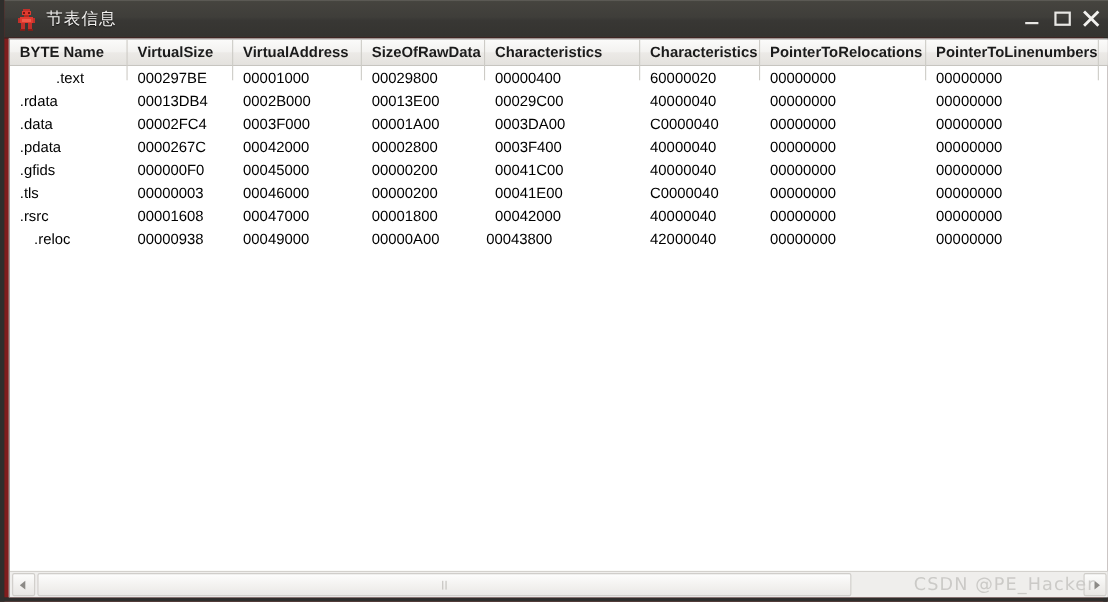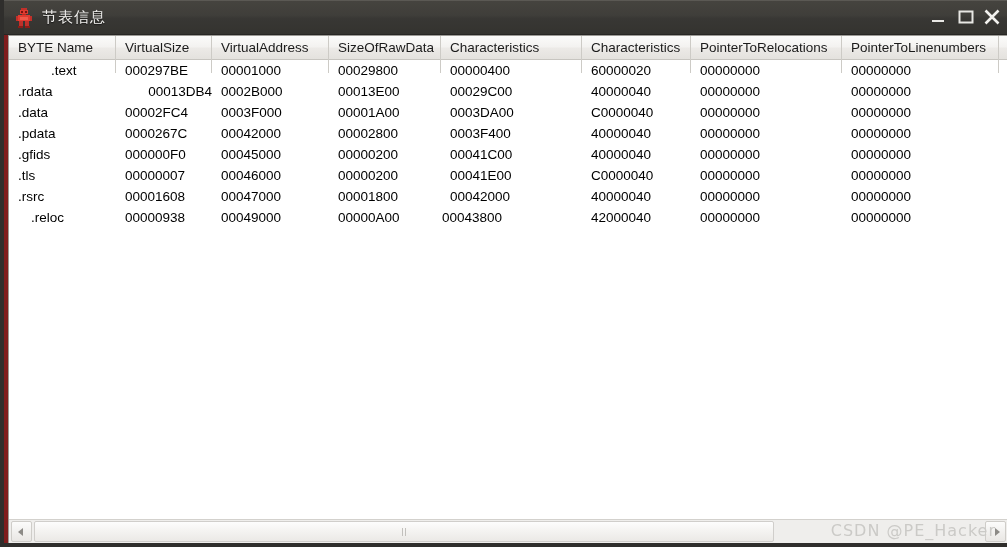--- a/index.html
+++ b/index.html
@@ -111,20 +111,21 @@
     position: absolute;
     top: 0;
     height: 37px;
     line-height: 23px;
     font-size: 13.5px;
     color: #1b1b1b;
     padding-left: 9px;
     box-sizing: border-box;
     border-right: 1px solid #cdcbc6;
     overflow: hidden;
+    font-weight: bold;
   }
 
   
   #rows {
     position: absolute;
     left: 0;
     top: 24px;
     width: 999px;
     height: 460px;
     overflow: hidden;
@@ -293,21 +294,21 @@
           <div class="cell" style="left: 203px; width: 117px;">00001000</div>
           <div class="cell" style="left: 320px; width: 112px;">00029800</div>
           <div class="cell" style="left: 432px; width: 141px;">00000400</div>
           <div class="cell" style="left: 573px; width: 109px;">60000020</div>
           <div class="cell" style="left: 682px; width: 151px;">00000000</div>
           <div class="cell" style="left: 833px; width: 157px;">00000000</div>
           <div class="cell" style="left: 990px; width: 9px;">0</div>
         </div>
         <div class="row">
           <div class="cell" style="left: 0px; width: 107px;">.rdata</div>
-          <div class="cell" style="left: 107px; width: 96px; text-align: right;">00013DB4</div>
+          <div class="cell" style="left: 107px; width: 96px;">00013DB4</div>
           <div class="cell" style="left: 203px; width: 117px;">0002B000</div>
           <div class="cell" style="left: 320px; width: 112px;">00013E00</div>
           <div class="cell" style="left: 432px; width: 141px;">00029C00</div>
           <div class="cell" style="left: 573px; width: 109px;">40000040</div>
           <div class="cell" style="left: 682px; width: 151px;">00000000</div>
           <div class="cell" style="left: 833px; width: 157px;">00000000</div>
           <div class="cell" style="left: 990px; width: 9px;">0</div>
         </div>
         <div class="row">
           <div class="cell" style="left: 0px; width: 107px;">.data</div>
@@ -337,21 +338,21 @@
           <div class="cell" style="left: 203px; width: 117px;">00045000</div>
           <div class="cell" style="left: 320px; width: 112px;">00000200</div>
           <div class="cell" style="left: 432px; width: 141px;">00041C00</div>
           <div class="cell" style="left: 573px; width: 109px;">40000040</div>
           <div class="cell" style="left: 682px; width: 151px;">00000000</div>
           <div class="cell" style="left: 833px; width: 157px;">00000000</div>
           <div class="cell" style="left: 990px; width: 9px;">0</div>
         </div>
         <div class="row">
           <div class="cell" style="left: 0px; width: 107px;">.tls</div>
-          <div class="cell" style="left: 107px; width: 96px;">00000007</div>
+          <div class="cell" style="left: 107px; width: 96px;">00000003</div>
           <div class="cell" style="left: 203px; width: 117px;">00046000</div>
           <div class="cell" style="left: 320px; width: 112px;">00000200</div>
           <div class="cell" style="left: 432px; width: 141px;">00041E00</div>
           <div class="cell" style="left: 573px; width: 109px;">C0000040</div>
           <div class="cell" style="left: 682px; width: 151px;">00000000</div>
           <div class="cell" style="left: 833px; width: 157px;">00000000</div>
           <div class="cell" style="left: 990px; width: 9px;">0</div>
         </div>
         <div class="row">
           <div class="cell" style="left: 0px; width: 107px;">.rsrc</div>

